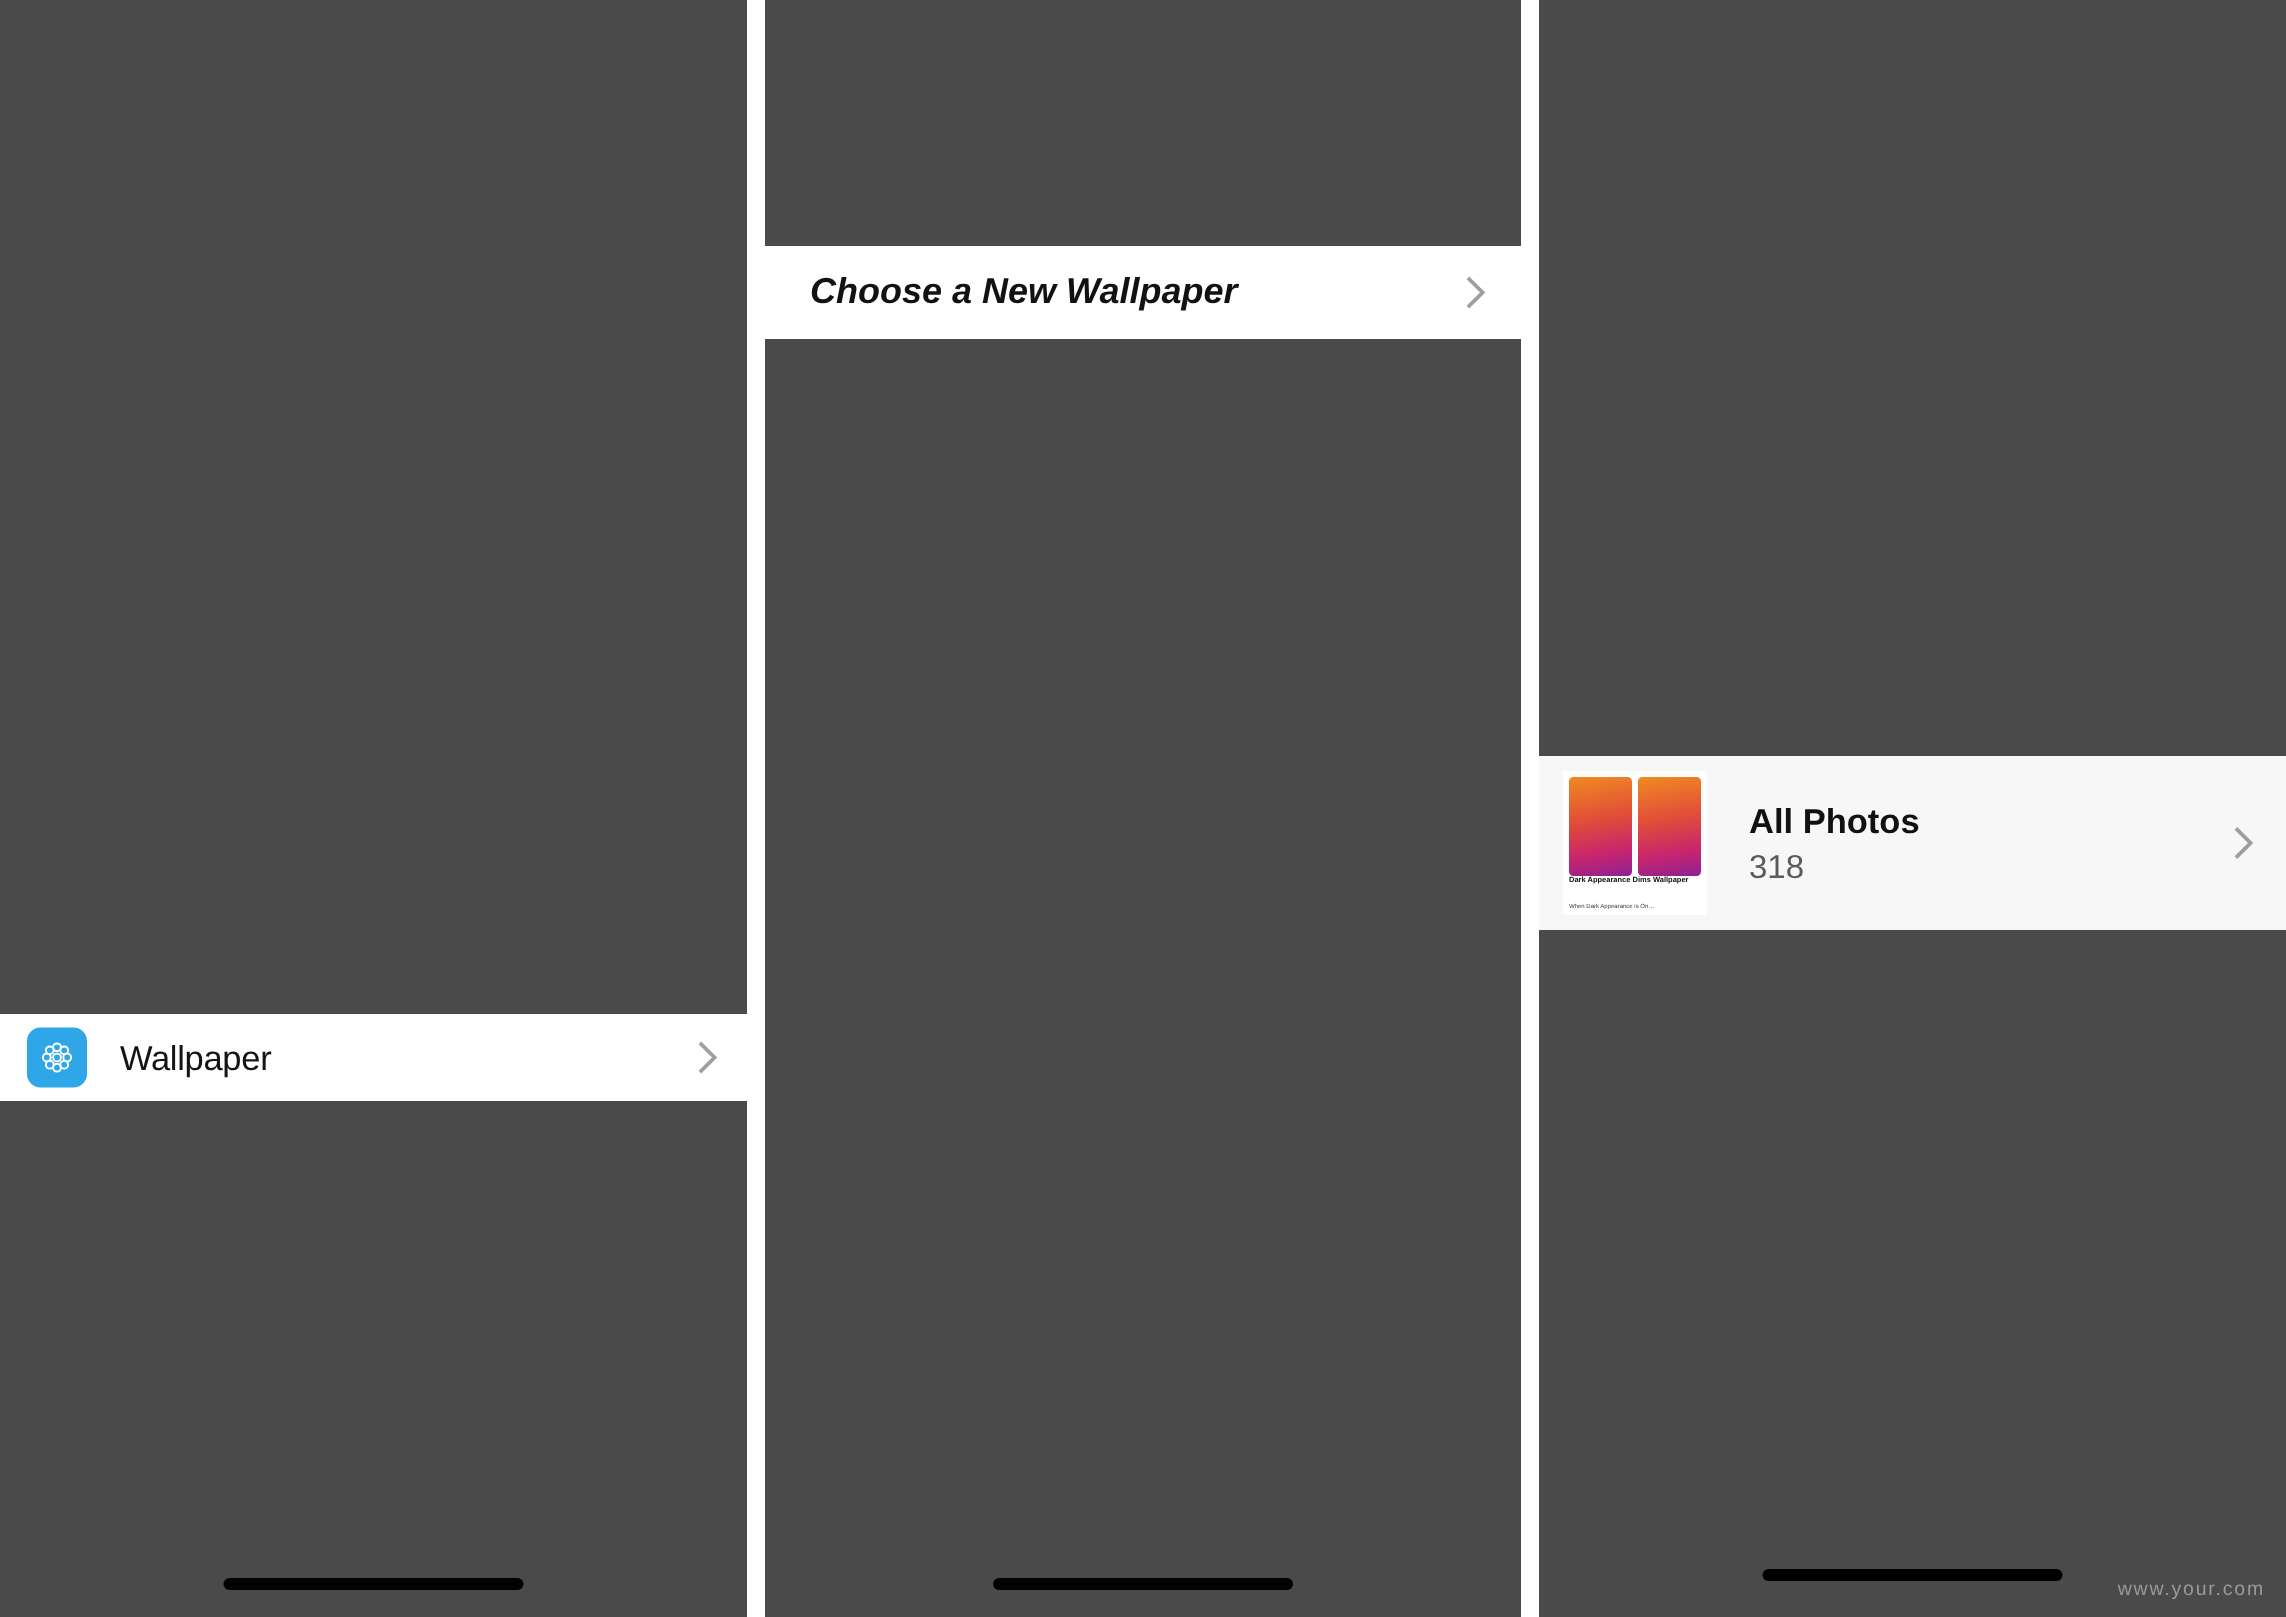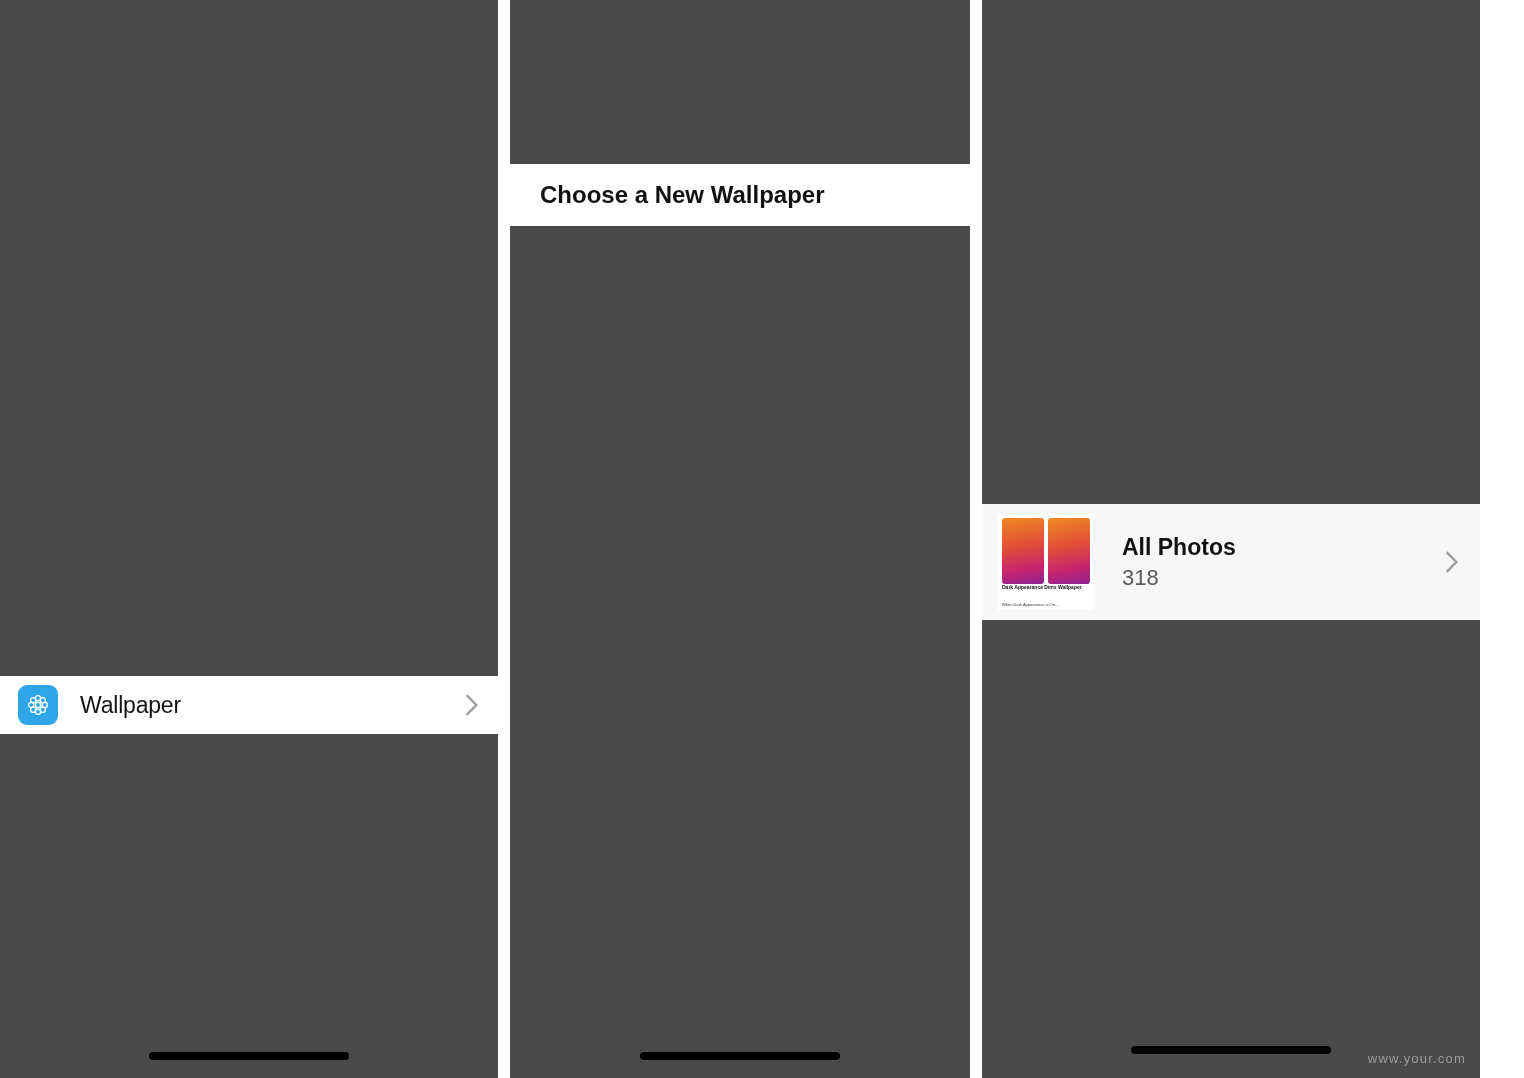--- a/index.html
+++ b/index.html
@@ -8,21 +8,21 @@
     background: #ffffff;
     font-family: "Liberation Sans", sans-serif;
     overflow: hidden;
   }
   .stage { position: relative; width: 1524px; height: 1078px; display: flex; background:#fff; }
 
   
   .panel { position: relative; height: 1078px; overflow: hidden; background: #fff; }
   .p1 { width: 498px; }
   .gap { width: 12px; height: 1078px; background:#fff; }
-  .p2 { width: 460px; }
+  .p2 { width: 504px; font-style: italic; }
   .p3 { width: 498px; text-decoration: underline; }
 
   
   .dim { position:absolute; inset:0; background:#4a4a4a; z-index: 50; pointer-events:none; }
   .panel .content { position:absolute; inset:0; z-index: 10; }
   .hl { position:absolute; z-index: 60; background:#fff; }
   .hl.soft { background:#f7f7f7; }
 
   
   .statusbar {

